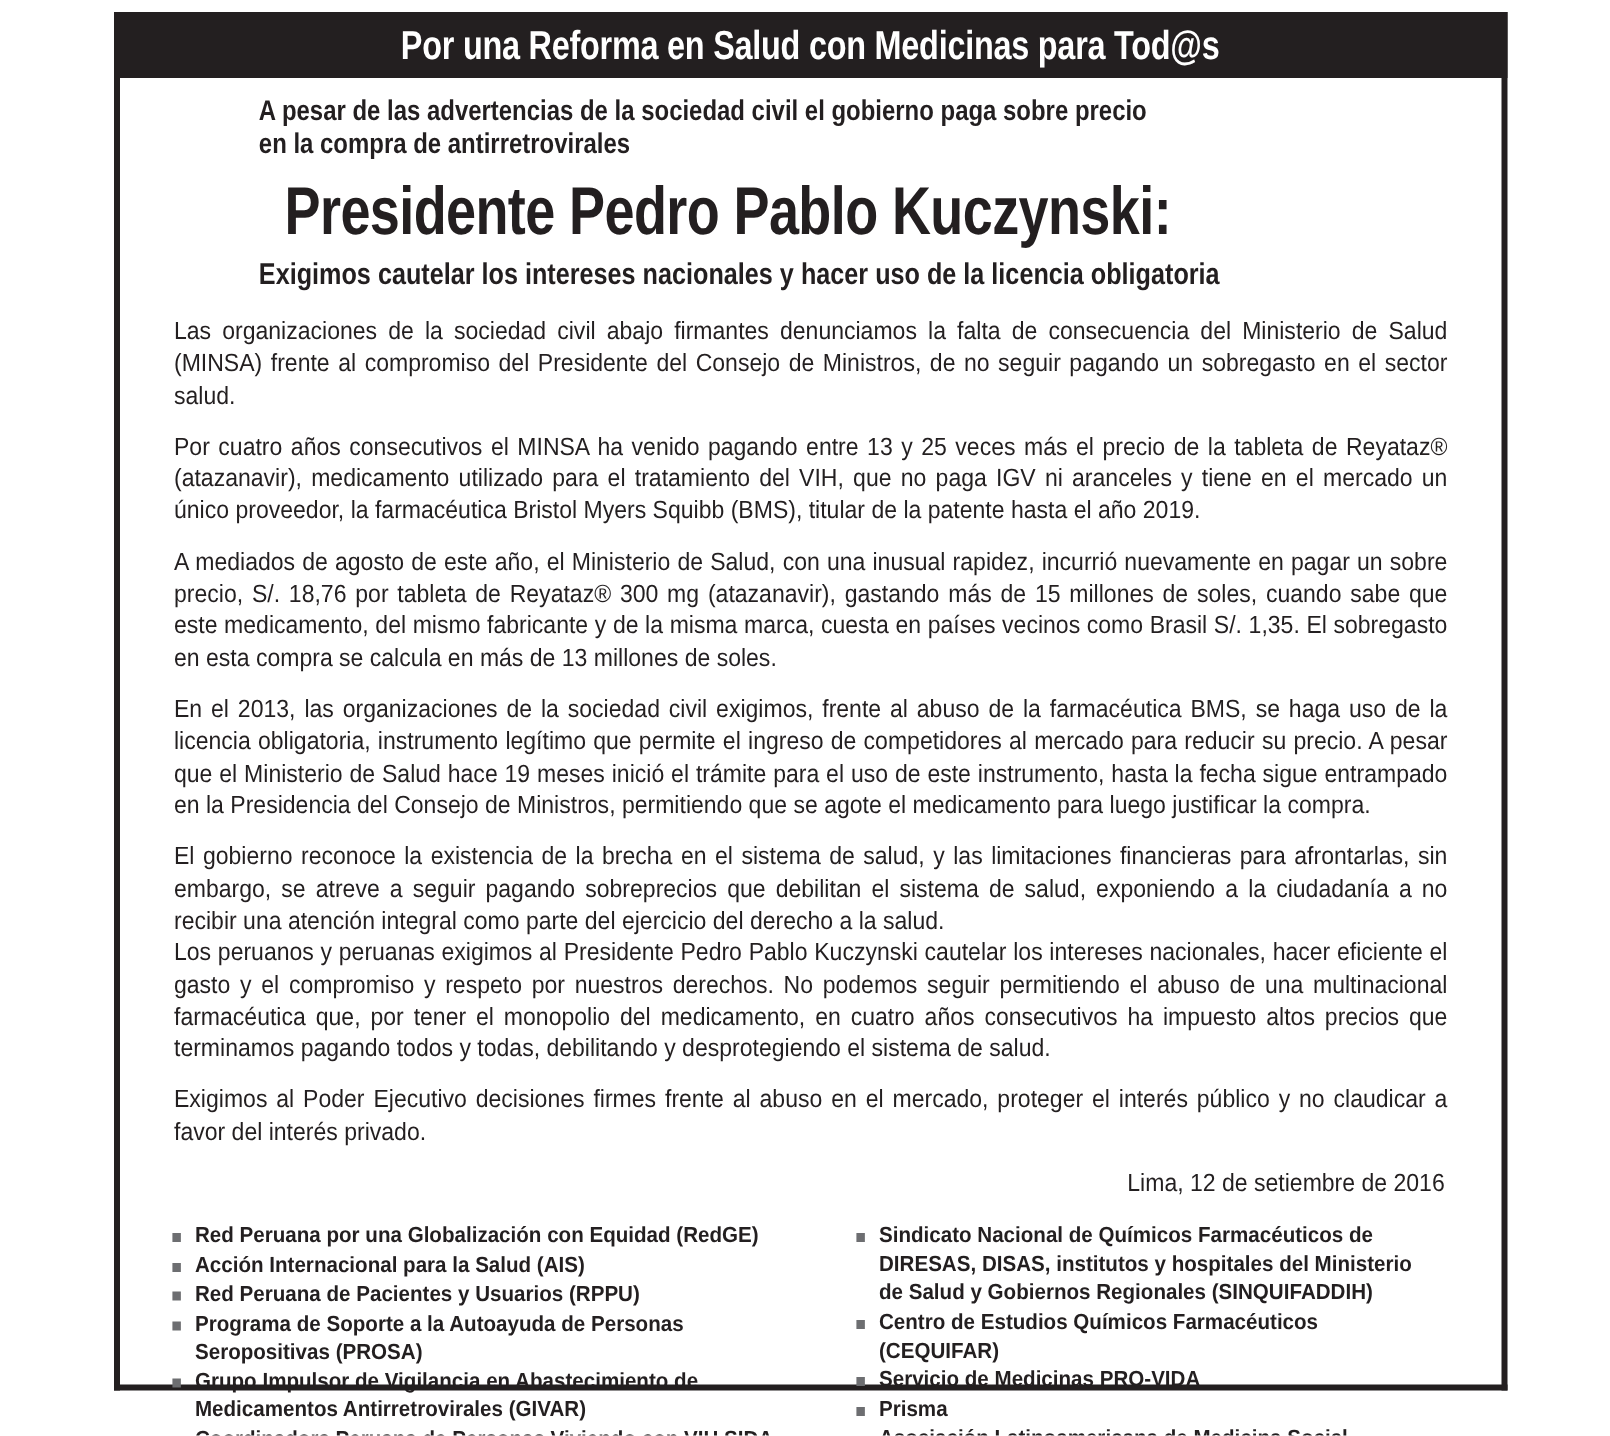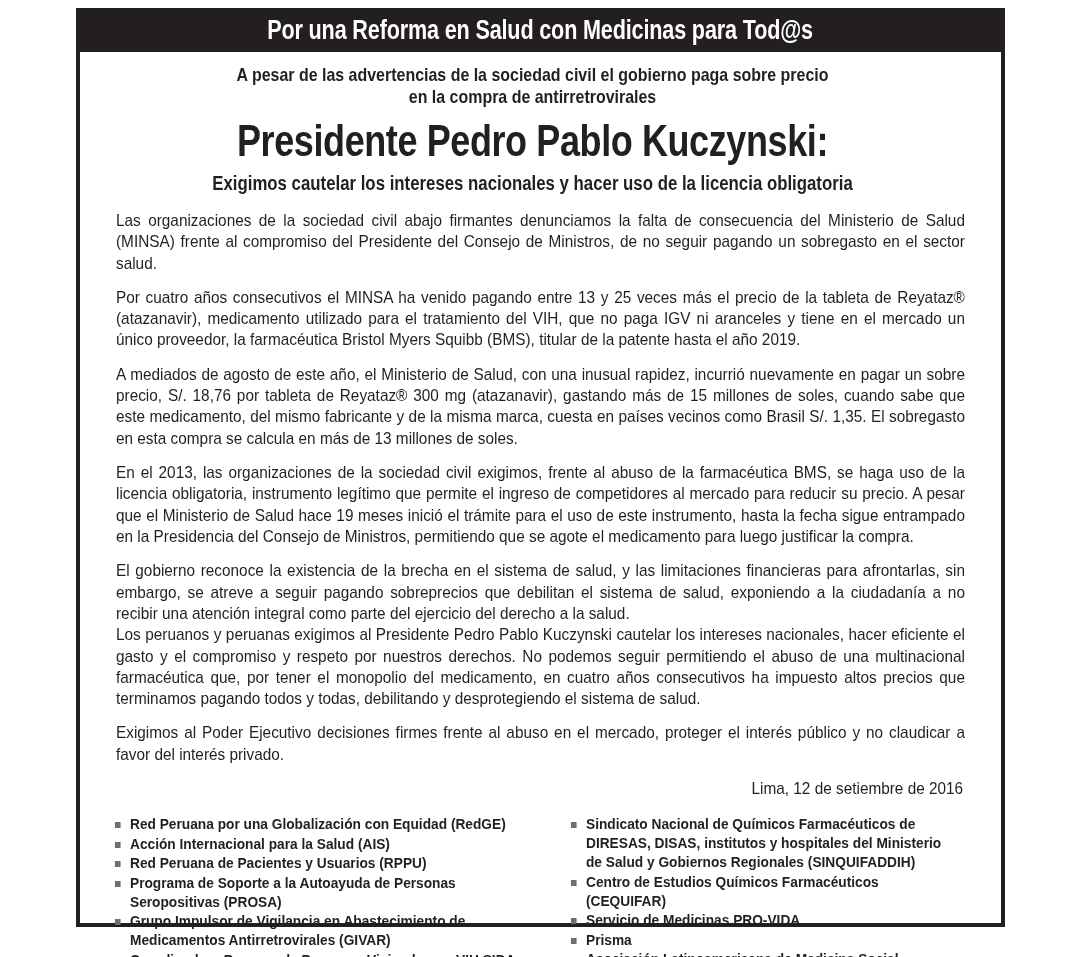--- a/index.html
+++ b/index.html
@@ -54,21 +54,20 @@
     letter-spacing: -0.2px;
     transform: scaleX(0.80);
     transform-origin: center center;
     white-space: nowrap;
     line-height: 1;
   }
 
   
   .headline-block {
     padding: 12px 40px 2px 24px;
-    text-align: center;
   }
   .kicker {
     font-size: 19px;
     font-weight: bold;
     line-height: 1.14;
     transform: scaleX(0.84);
     transform-origin: center center;
     white-space: nowrap;
   }
 

